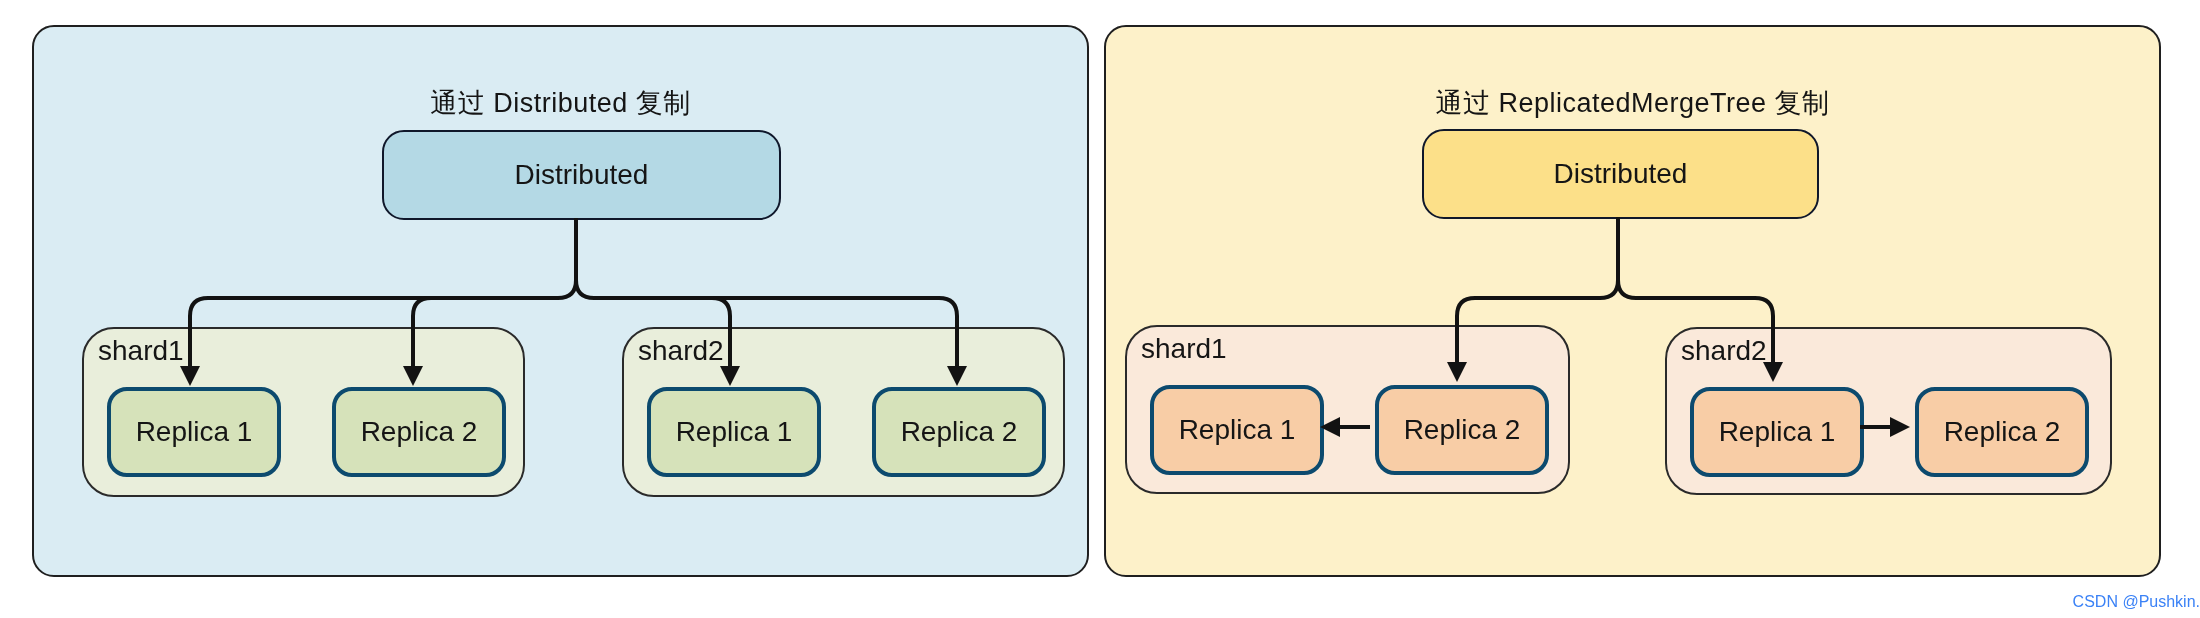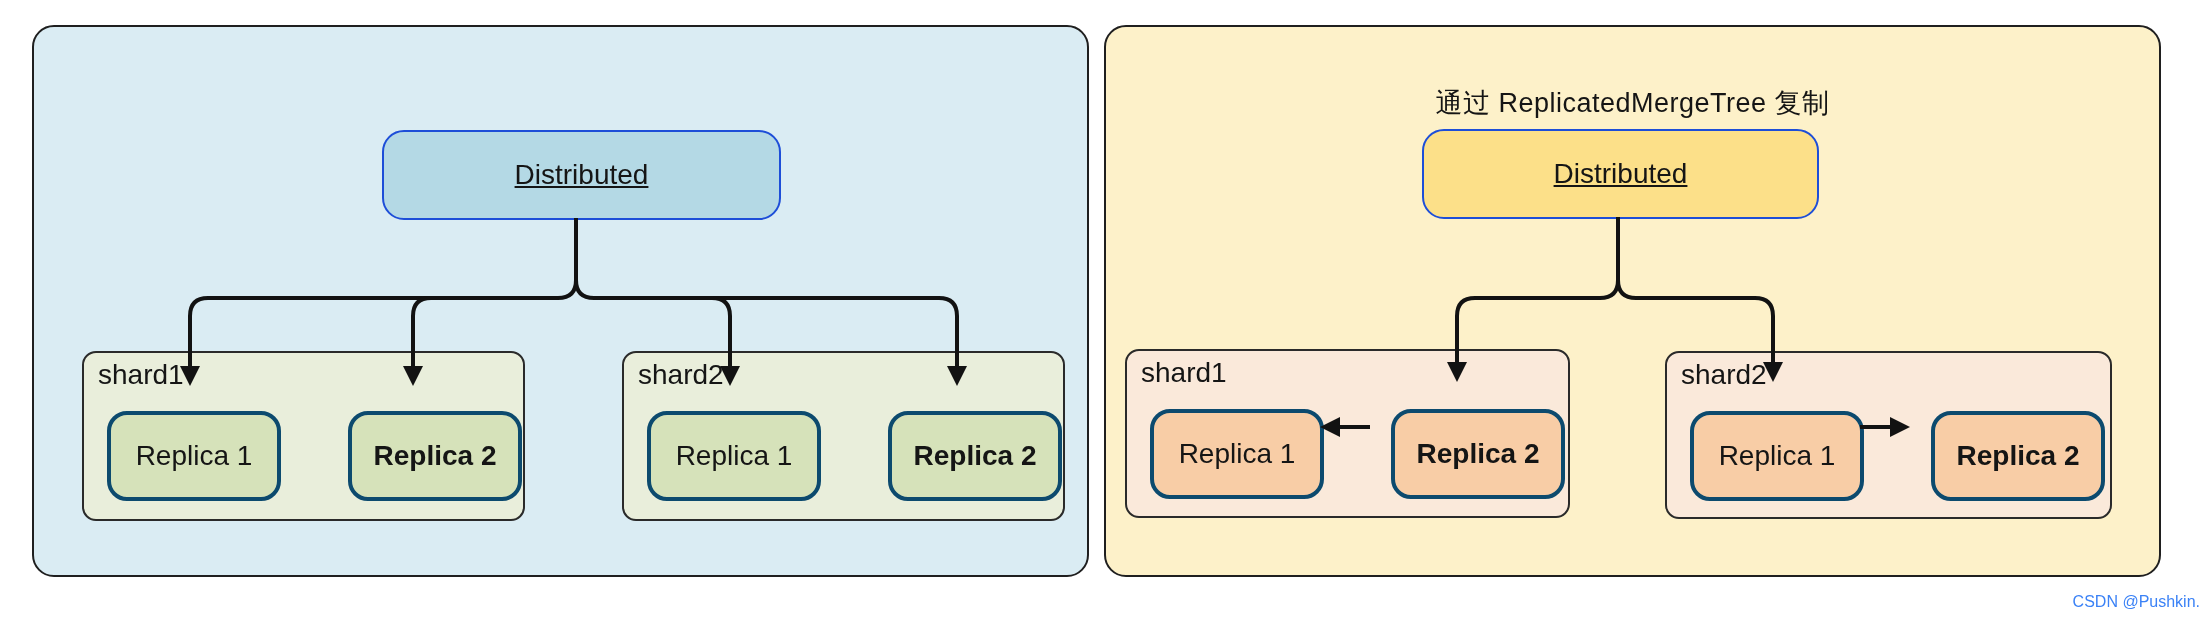--- a/index.html
+++ b/index.html
@@ -4,49 +4,50 @@
 <style>
   html,body{margin:0;padding:0;background:#ffffff;}
   .canvas{
     position:relative;width:2200px;height:618px;background:#ffffff;overflow:hidden;
     font-family:"Liberation Sans","DejaVu Sans",sans-serif;color:#151515;
   }
   .panel{position:absolute;top:25px;width:1057px;height:552px;border:2px solid #1f1f1f;border-radius:22px;box-sizing:border-box;}
   .panel.left{left:32px;background:#daecf3;}
   .panel.right{left:1104px;background:#fdf1c9;padding-left:16px;}
   .panel-title{position:absolute;left:0;top:58px;width:100%;text-align:center;font-size:27px;letter-spacing:0.5px;}
-  .dist-box{position:absolute;border:2px solid #1d4ed8;border-radius:22px;box-sizing:border-box;
-    display:flex;align-items:center;justify-content:center;font-size:28px;text-decoration:underline;}
+  .dist-box{position:absolute;border:2px solid #0f172a;border-radius:22px;box-sizing:border-box;
+    display:flex;align-items:center;justify-content:center;font-size:28px;}
   .panel.left .dist-box{left:348px;top:103px;width:399px;height:90px;background:#b4d9e5;}
   .panel.right .dist-box{left:316px;top:102px;width:397px;height:90px;background:#fce089;}
-  .shard{position:absolute;border:2px solid #2a2a2a;border-radius:14px;box-sizing:border-box;margin-top:24px;}
+  .shard{position:absolute;border:2px solid #2a2a2a;border-radius:32px;box-sizing:border-box;}
   .panel.left .shard{background:#e9eedb;}
   .panel.right .shard{background:#fae9da;}
   .panel.left .shard.s1{left:48px;top:300px;width:443px;height:170px;}
   .panel.left .shard.s2{left:588px;top:300px;width:443px;height:170px;}
   .panel.right .shard.s1{left:19px;top:298px;width:445px;height:169px;}
   .panel.right .shard.s2{left:559px;top:300px;width:447px;height:168px;}
   .shard-label{position:absolute;left:14px;top:6px;font-size:28px;}
   .replica{position:absolute;top:58px;width:174px;height:90px;border:4px solid #0c4a6e;border-radius:20px;box-sizing:border-box;
     display:flex;align-items:center;justify-content:center;font-size:28px;}
   .panel.left .replica{background:#d6e2ba;}
   .panel.right .replica{background:#f8cda6;}
   .replica.r1{left:23px;}
-  .replica.r2{left:264px;font-weight:bold;}
+  .replica.r2{left:248px;}
   .connector-svg{position:absolute;left:0;top:0;width:2200px;height:618px;pointer-events:none;}
   .connector-svg path{fill:none;stroke:#121212;stroke-width:4px;}
   .connector-svg polygon{fill:#121212;stroke:none;}
   .watermark{position:absolute;right:0;top:593px;font-size:16px;color:#3b82f6;}
 </style>
 </head>
 <body>
 
 <div class="canvas">
 
   <div class="panel left">
+    <div class="panel-title">通过 Distributed 复制</div>
     <div class="dist-box">
       <span>Distributed</span>
     </div>
     <div class="shard s1">
       <div class="shard-label">shard1</div>
       <div class="replica r1">
         <span>Replica 1</span>
       </div>
       <div class="replica r2">
         <span>Replica 2</span>

